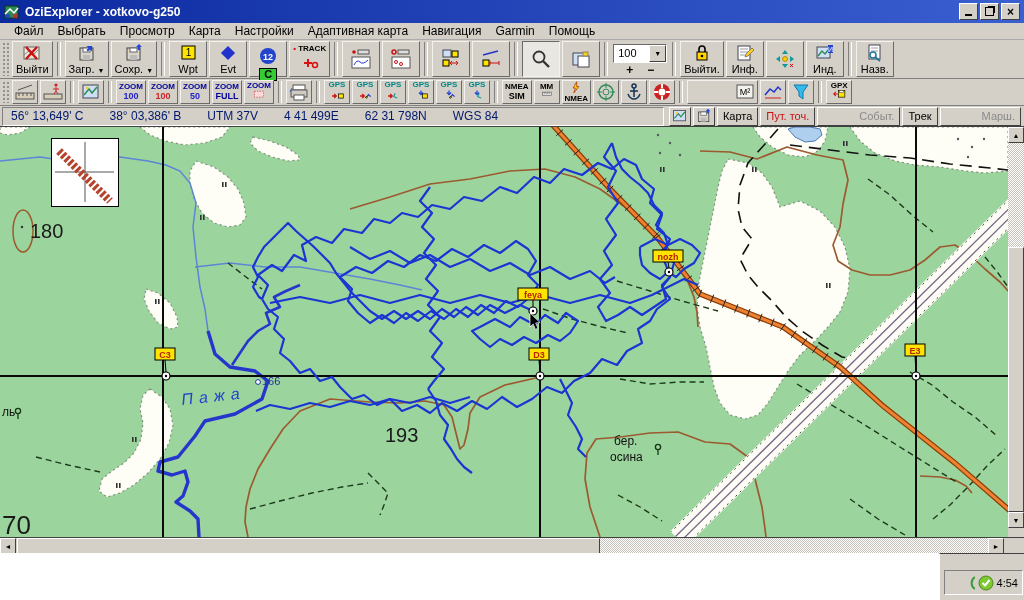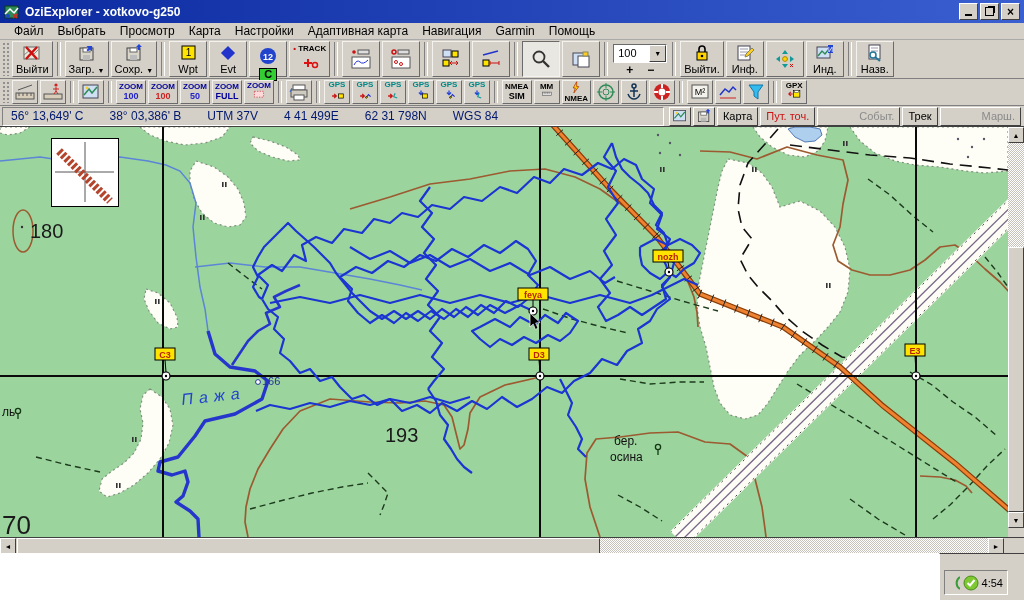--- a/index.html
+++ b/index.html
@@ -40,21 +40,21 @@
   #mapsvg{position:absolute;left:0;top:0;}
   #inset{position:absolute;border:1px solid #000;background:#fff;}
   
   #vscroll{position:absolute;right:0;top:0;width:16px;height:410px;background:#d4d0c8;}
   .sbtn{position:absolute;left:0;width:16px;height:16px;background:#d4d0c8;border:1px solid;border-color:#fff #404040 #404040 #fff;font-size:7px;display:flex;align-items:center;justify-content:center;box-sizing:border-box;}
   .dither{background-image:conic-gradient(#fff 25%,#c6c2ba 0 50%,#fff 0 75%,#c6c2ba 0);background-size:2px 2px;}
   #hscroll{top:537px;height:16px;background:#d4d0c8;border-top:1px solid #404040;}
   
   #bottomstrip{top:553px;height:47px;background:#fff;}
   #taskbar{position:absolute;right:0;top:0;width:84px;height:47px;background:#d4d0c8;border-top:1px solid #404040;border-left:1px solid #fff;}
-  #tray{position:absolute;left:4px;top:16px;width:64px;height:25px;border:1px solid;border-color:#808080 #fff #fff #808080;display:flex;align-items:center;justify-content:flex-end;gap:3px;padding:0 4px;box-sizing:border-box;}
+  #tray{position:absolute;left:4px;top:16px;width:79px;height:25px;border:1px solid;border-color:#808080 #fff #fff #808080;display:flex;align-items:center;justify-content:flex-end;gap:3px;padding:0 4px;box-sizing:border-box;}
   #clock{font-size:11px;}
   svg{display:block;}
 </style>
 </head>
 <body>
 
 <div id="win">
 
   <div id="titlebar" class="row">
     <svg width="16" height="16" viewBox="0 0 16 16">
@@ -461,21 +461,21 @@
         <span style="display:flex;flex-direction:column;align-items:center;">
           <svg width="20" height="20" viewBox="0 0 20 20">
             <circle cx="10" cy="10" r="8" fill="#cc2222"></circle>
             <circle cx="10" cy="10" r="3.5" fill="#fff"></circle>
             <path d="M10 2 v4 M10 14 v4 M2 10 h4 M14 10 h4" stroke="#fff" stroke-width="2"></path>
           </svg>
         </span>
       </div>
       <div class="sep"></div>
       <div class="tbtn small">
-        <span style="display:flex;flex-direction:column;align-items:center;">
+        <span style="display:flex;flex-direction:column;align-items:center;margin-left:45px;">
           <svg width="20" height="20" viewBox="0 0 20 20">
             <rect x="2" y="3" width="16" height="13" fill="#f4f2ec" stroke="#555"></rect>
             <text x="10" y="13" font-size="9" text-anchor="middle" font-family="Liberation Sans">M²</text>
           </svg>
         </span>
       </div>
       <div class="tbtn small">
         <span style="display:flex;flex-direction:column;align-items:center;">
           <svg width="20" height="20" viewBox="0 0 20 20">
             <path d="M2 16 h16" stroke="#cc2222"></path>

